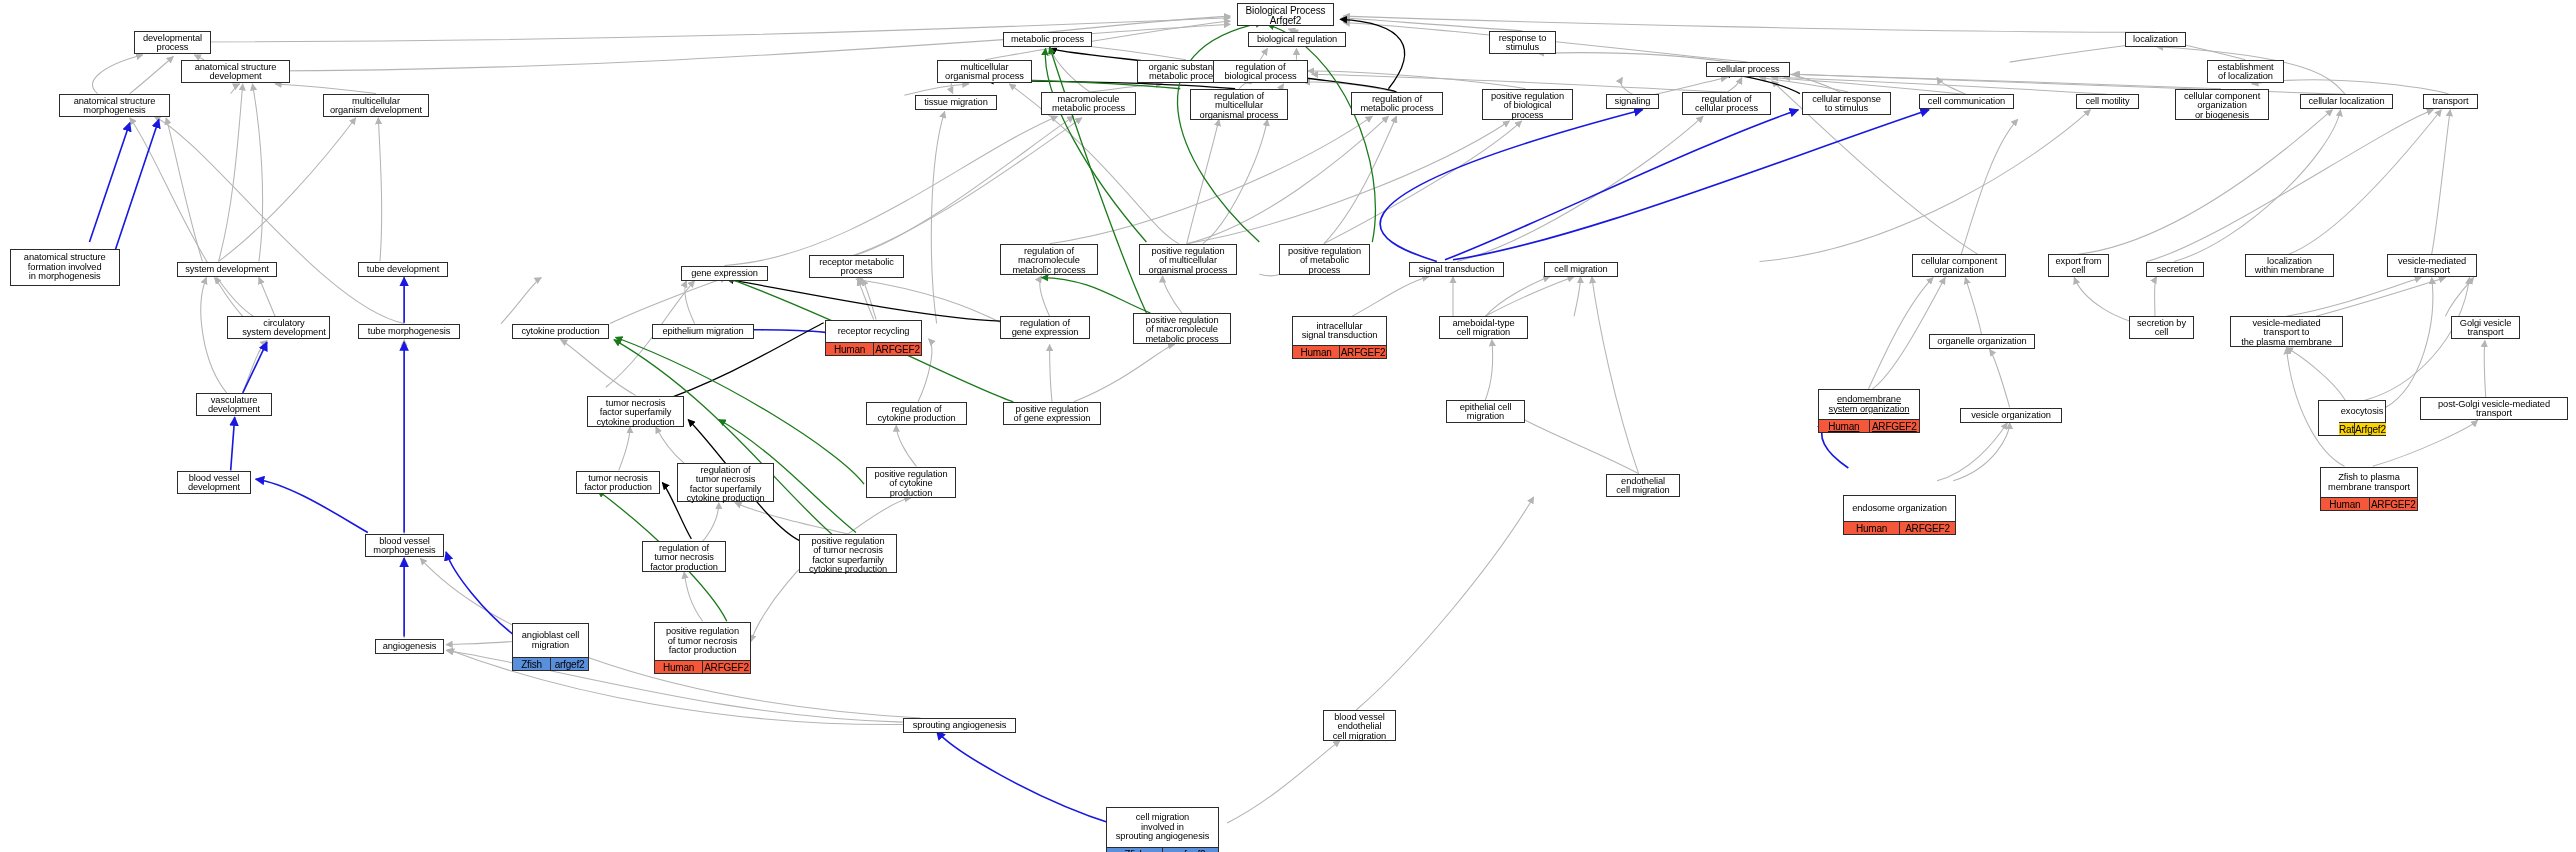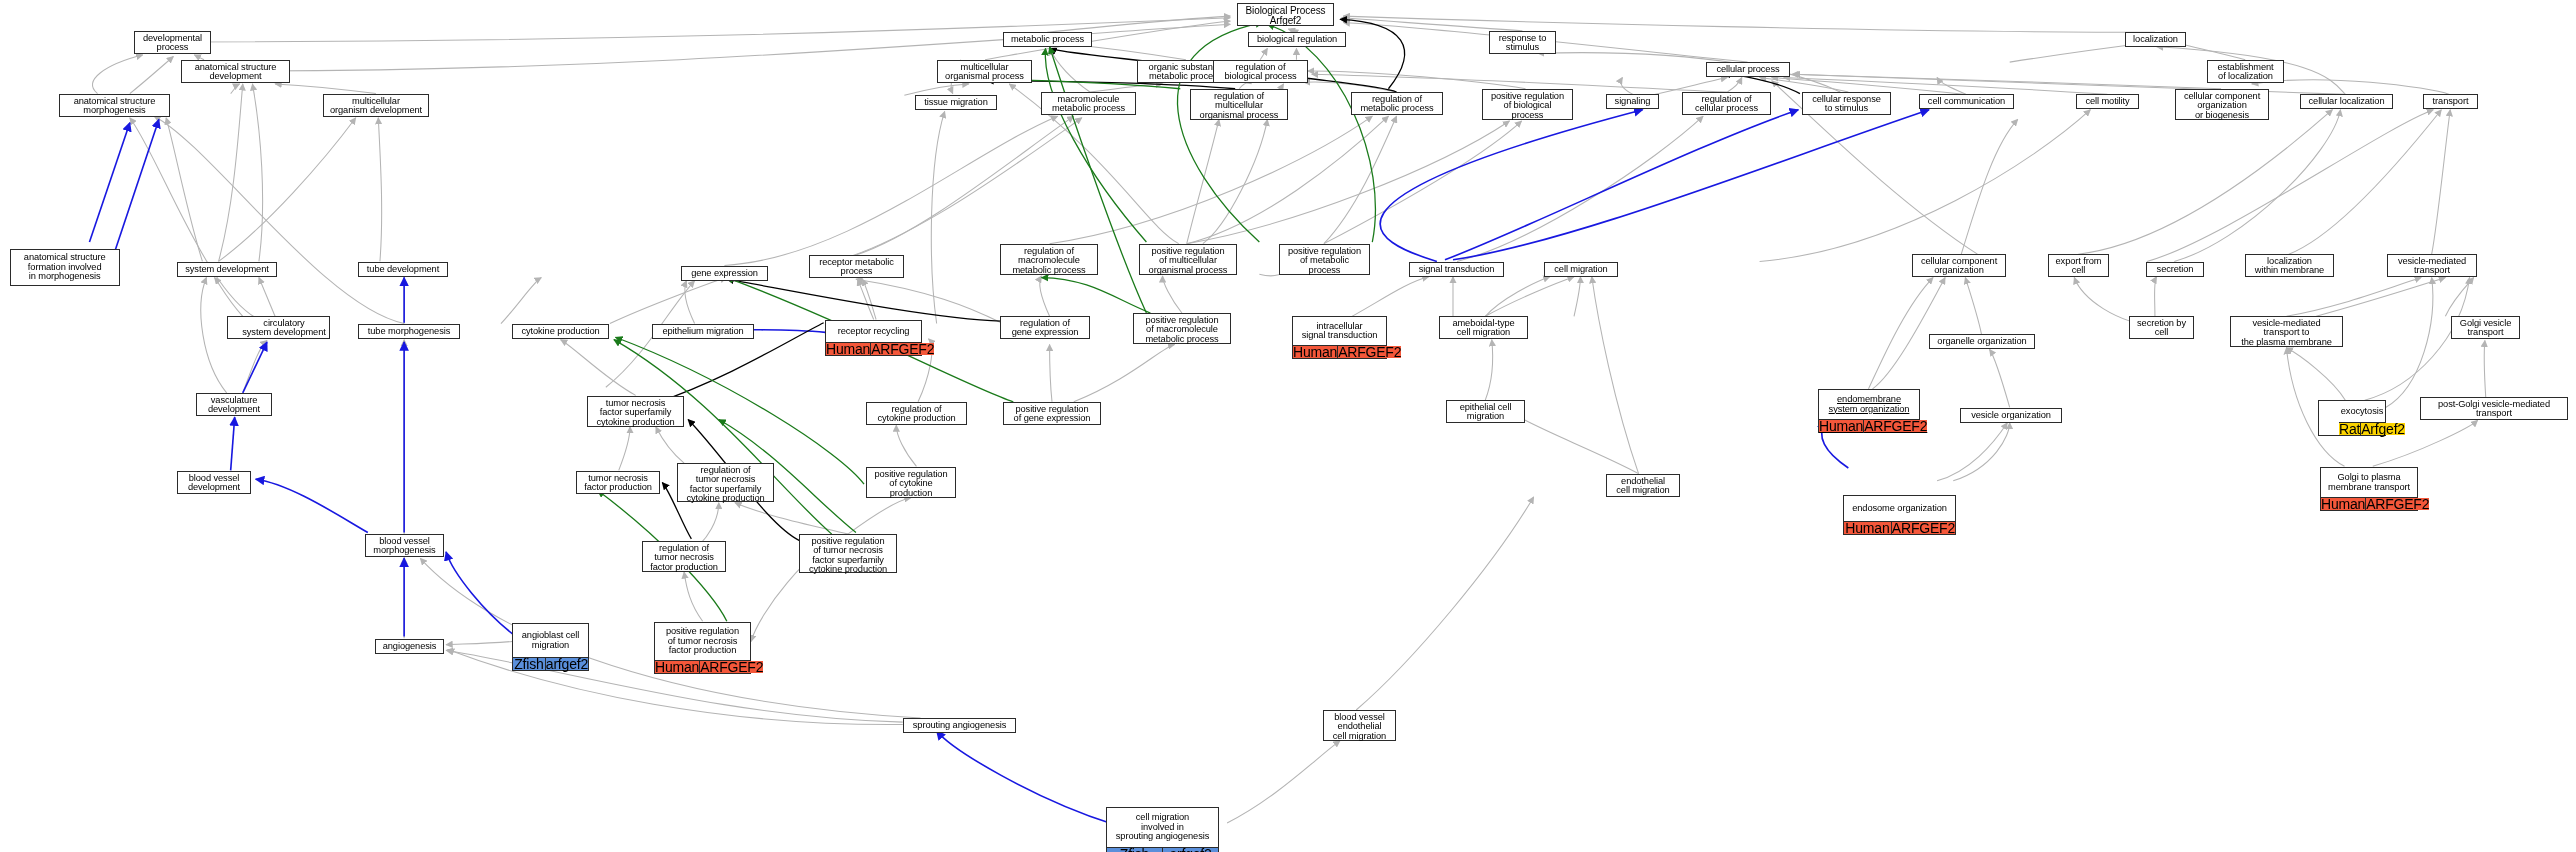--- a/index.html
+++ b/index.html
@@ -53,21 +53,21 @@
     display: flex;
     flex-direction: row;
     border-top: 1.3px solid #2b2b2b;
     height: 12px;
   }
   .badge-row .bcell {
     flex: 1 1 50%;
     display: flex;
     align-items: center;
     justify-content: center;
-    font-size: 14px;
+    font-size: 10px;
     line-height: 9px;
     color: #000;
     letter-spacing: -0.2px;
   }
   .badge-row .bcell + .bcell {
     border-left: 1.3px solid #2b2b2b;
   }
   .badge-human .bcell { background: #f4573a; }
   .badge-zfish  .bcell { background: #5a8fdb; }
   .badge-rat    .bcell { background: #fbd300; }
@@ -603,21 +603,21 @@
         <div class="badge-row badge-human">
           <div class="bcell">Human</div>
           <div class="bcell">ARFGEF2</div>
         </div>
       </div>
       <div class="node" style="left: 1606px; top: 474px; width: 74px; height: 22.6px;">
         <div class="lbl">endothelial
 cell migration</div>
       </div>
       <div class="node" style="left: 2320px; top: 467px; width: 98px; height: 44px;">
-        <div class="lbl">Golgi to plasma
+        <div class="lbl">Zfish to plasma
 membrane transport</div>
         <div class="badge-row badge-human">
           <div class="bcell">Human</div>
           <div class="bcell">ARFGEF2</div>
         </div>
       </div>
       <div class="node" style="left: 365px; top: 534px; width: 79px; height: 22.6px;">
         <div class="lbl">blood vessel
 morphogenesis</div>
       </div>

